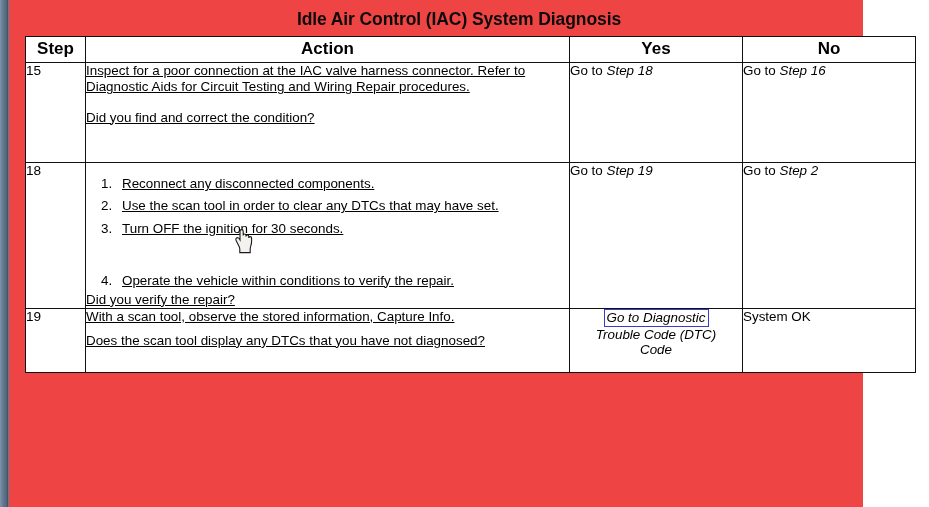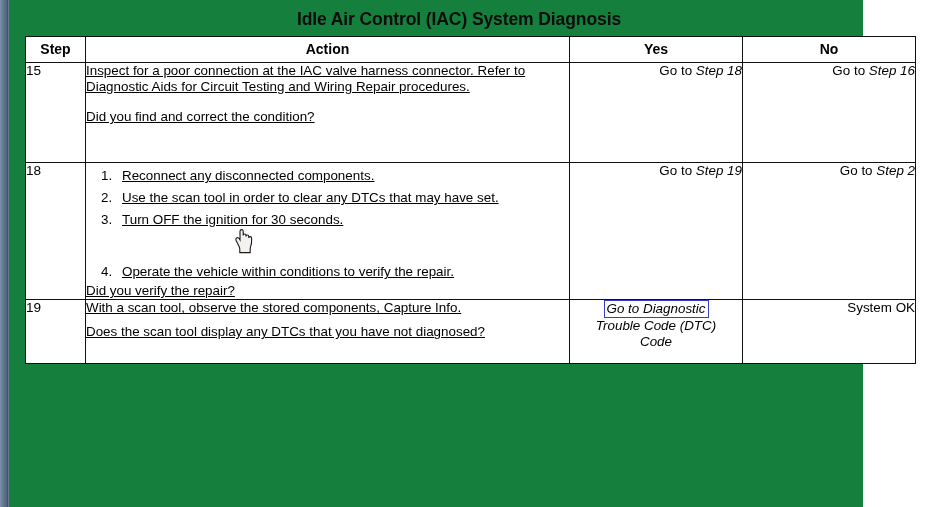--- a/index.html
+++ b/index.html
@@ -25,21 +25,21 @@
     height: 507px;
     background: linear-gradient(to right,
         #7e93a9 0%, #62798f 35%, #51677c 72%, #3c4f61 88%, #90a3b6 100%);
   }
 
   #page {
     position: absolute;
     left: 9px; top: 0;
     width: 854px;
     height: 507px;
-    background: #15803d;
+    background: #ef4444;
   }
 
   #doc-title {
     position: absolute;
     left: 0;
     top: 9px;
     width: 900px;
     text-align: center;
     font-size: 17.5px;
     font-weight: bold;
@@ -60,21 +60,21 @@
   }
   #diag-table td, #diag-table th {
     border: 1.6px solid #111111;
     padding: 0;
     vertical-align: top;
     background: #fff;
   }
   #diag-table thead th {
     text-align: center;
     font-weight: bold;
-    font-size: 14px;
+    font-size: 17px;
     height: 20px;
     padding: 2px 0 3px 0;
     vertical-align: middle;
   }
 
   col.c-step { width: 60px; }
   col.c-action { width: 484px; }
   col.c-yes { width: 173px; }
   col.c-no { width: 173px; }
 
@@ -82,39 +82,39 @@
     text-align: left;
     vertical-align: middle;
     font-size: 13.6px;
   }
   td.action-cell {
     padding: 4px 6px 4px 8px;
     vertical-align: top;
     text-decoration: underline;
   }
   td.yes-cell, td.no-cell {
-    text-align: right;
+    text-align: left;
     vertical-align: bottom;
     padding-bottom: 4px;
   }
   td.no-cell.dash {
     vertical-align: middle;
     padding-bottom: 0;
   }
 
   .action-line { display: block; white-space: normal; }
   .gap { display: block; height: 14px; }
   .gap-sm { display: block; height: 11px; }
 
   em, .ital { font-style: italic; }
 
   
   ol.substeps {
     margin: 1px 0 0 0;
-    padding: 4px 0 0 30px;
+    padding: 12px 0 0 30px;
     list-style-position: outside;
   }
   ol.substeps li {
     margin: 0 0 6px 0;
     padding-left: 6px;
   }
   ol.substeps li:last-child { margin-bottom: 3px; margin-top: 36px; }
 
   .dash-mark { font-size: 14px; }
 
@@ -193,21 +193,21 @@
           </ol>
           <span class="action-line">Did you verify the repair?</span>
         </td>
         <td class="yes-cell"><span>Go to </span><em>Step 19</em></td>
         <td class="no-cell"><span>Go to </span><em>Step 2</em></td>
       </tr>
 
       <tr style="height:64px">
         <td class="step-cell">19</td>
         <td class="action-cell">
-          <span class="action-line">With a scan tool, observe the stored components, Capture Info.</span>
+          <span class="action-line">With a scan tool, observe the stored information, Capture Info.</span>
           <span class="action-line" style="margin-top:8px">Does the scan tool display any DTCs that you have not diagnosed?</span>
         </td>
         <td class="yes-cell linkcell">
           <span class="link-box ital">Go to Diagnostic</span>
           <span class="link-rest ital">Trouble Code (DTC)</span>
           <span class="link-rest ital">Code</span>
         </td>
         <td class="no-cell dash"><span>System OK</span></td>
       </tr>
 

